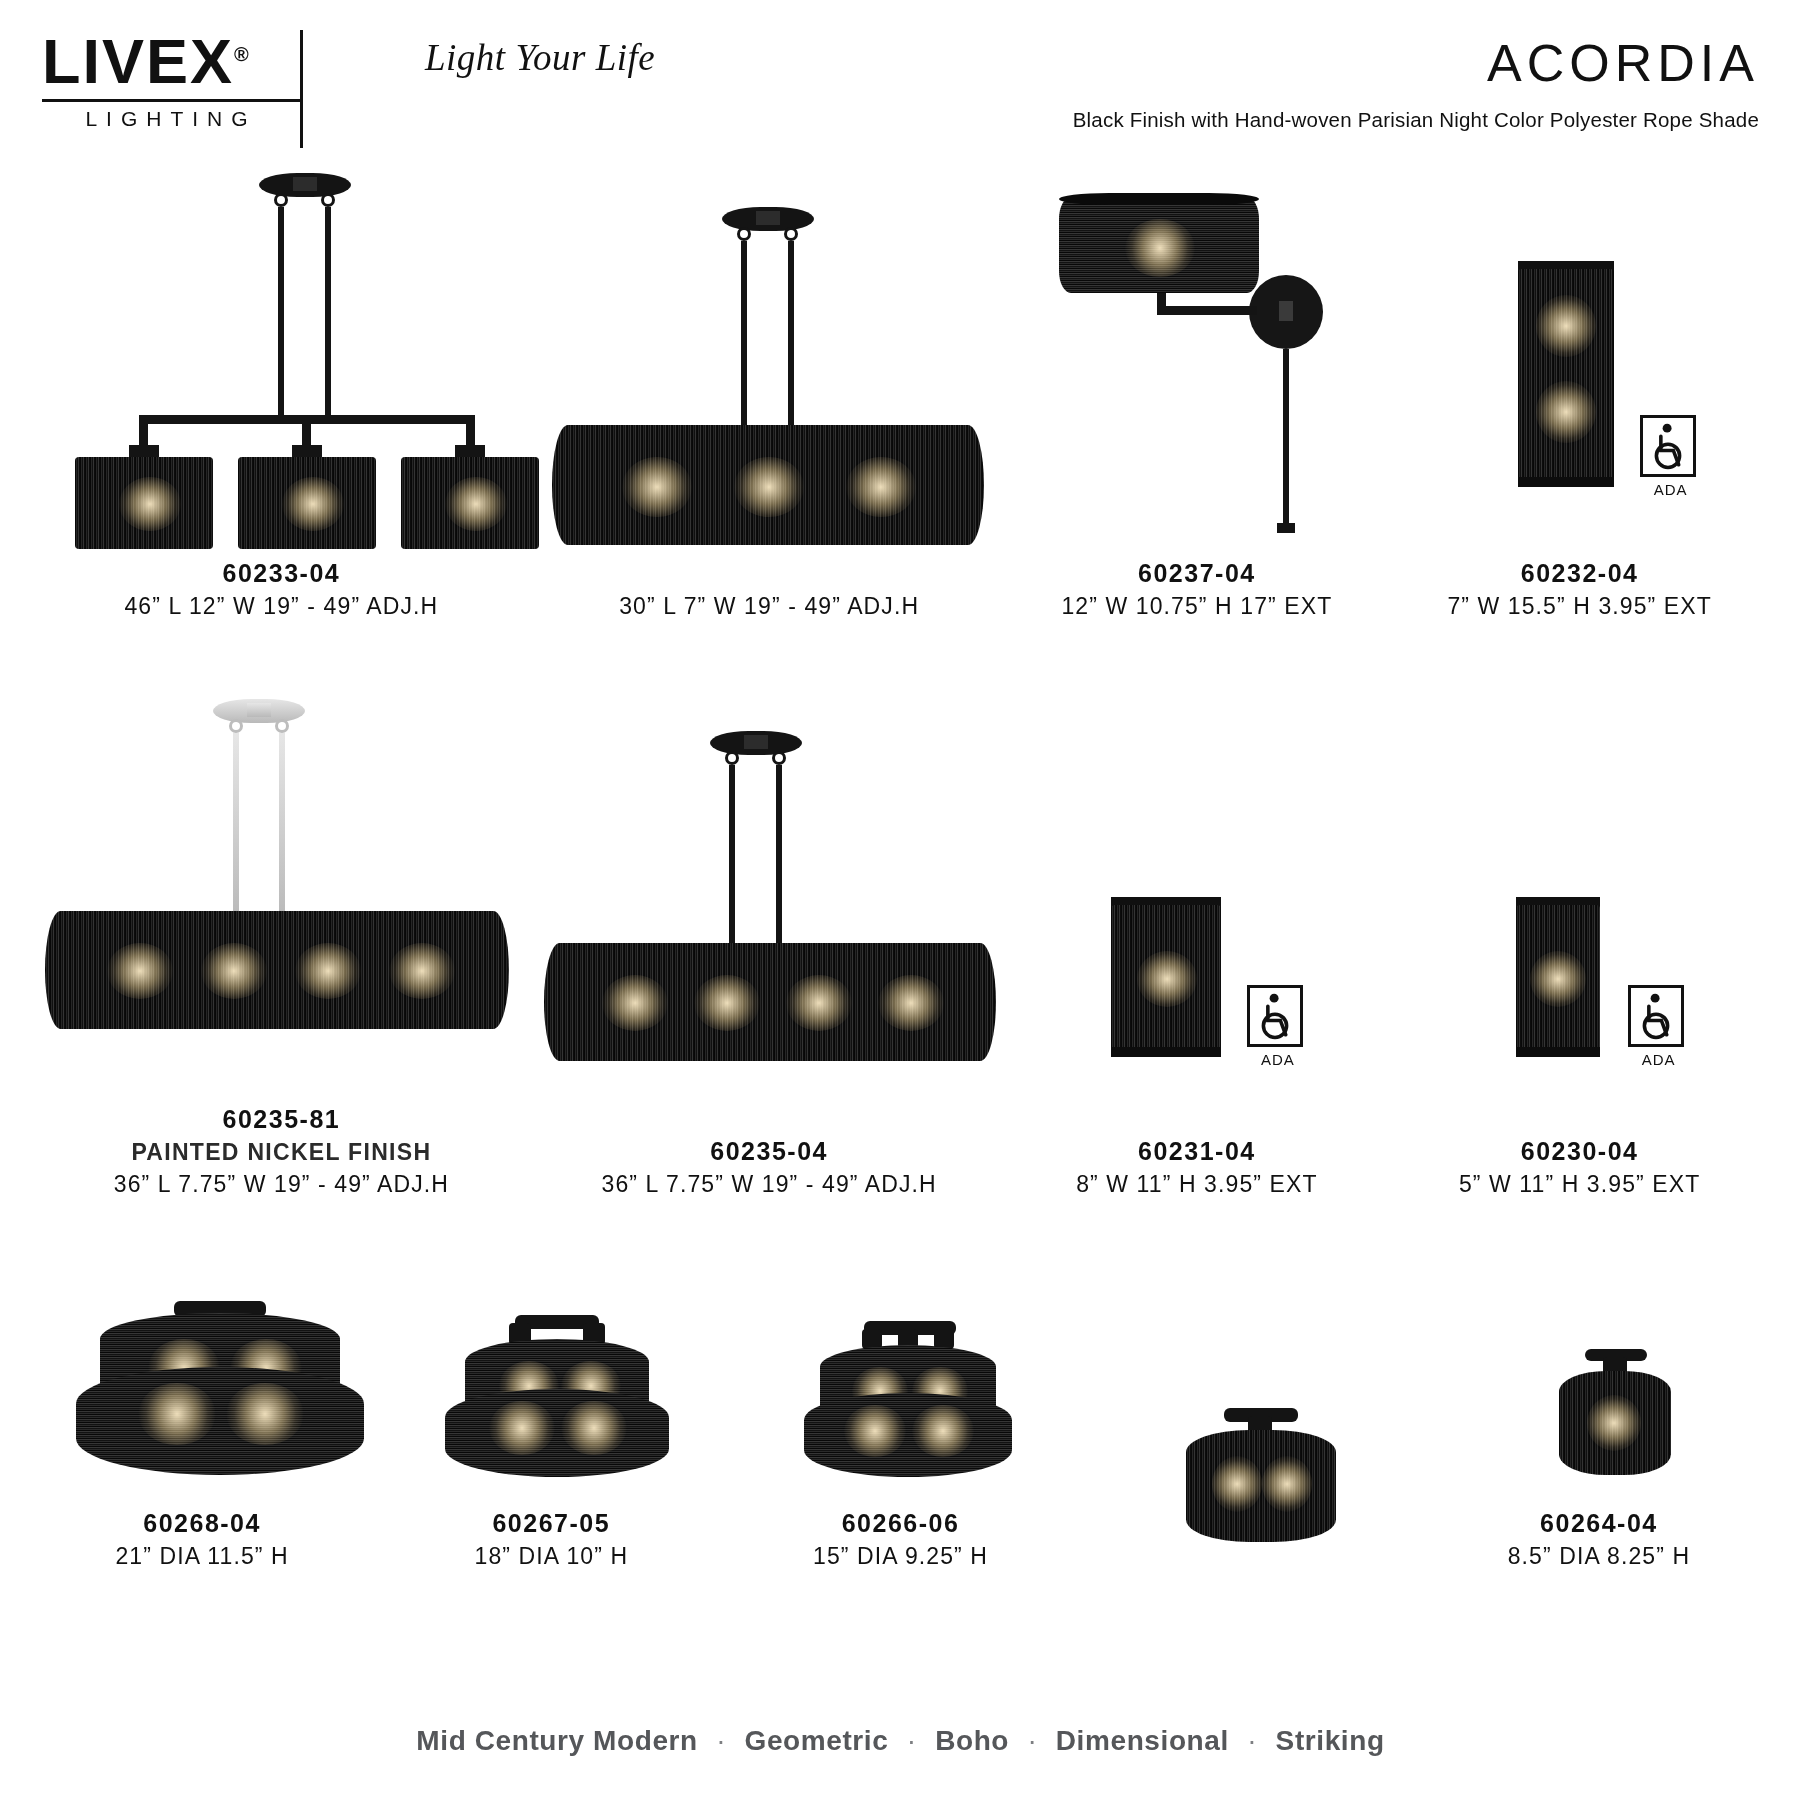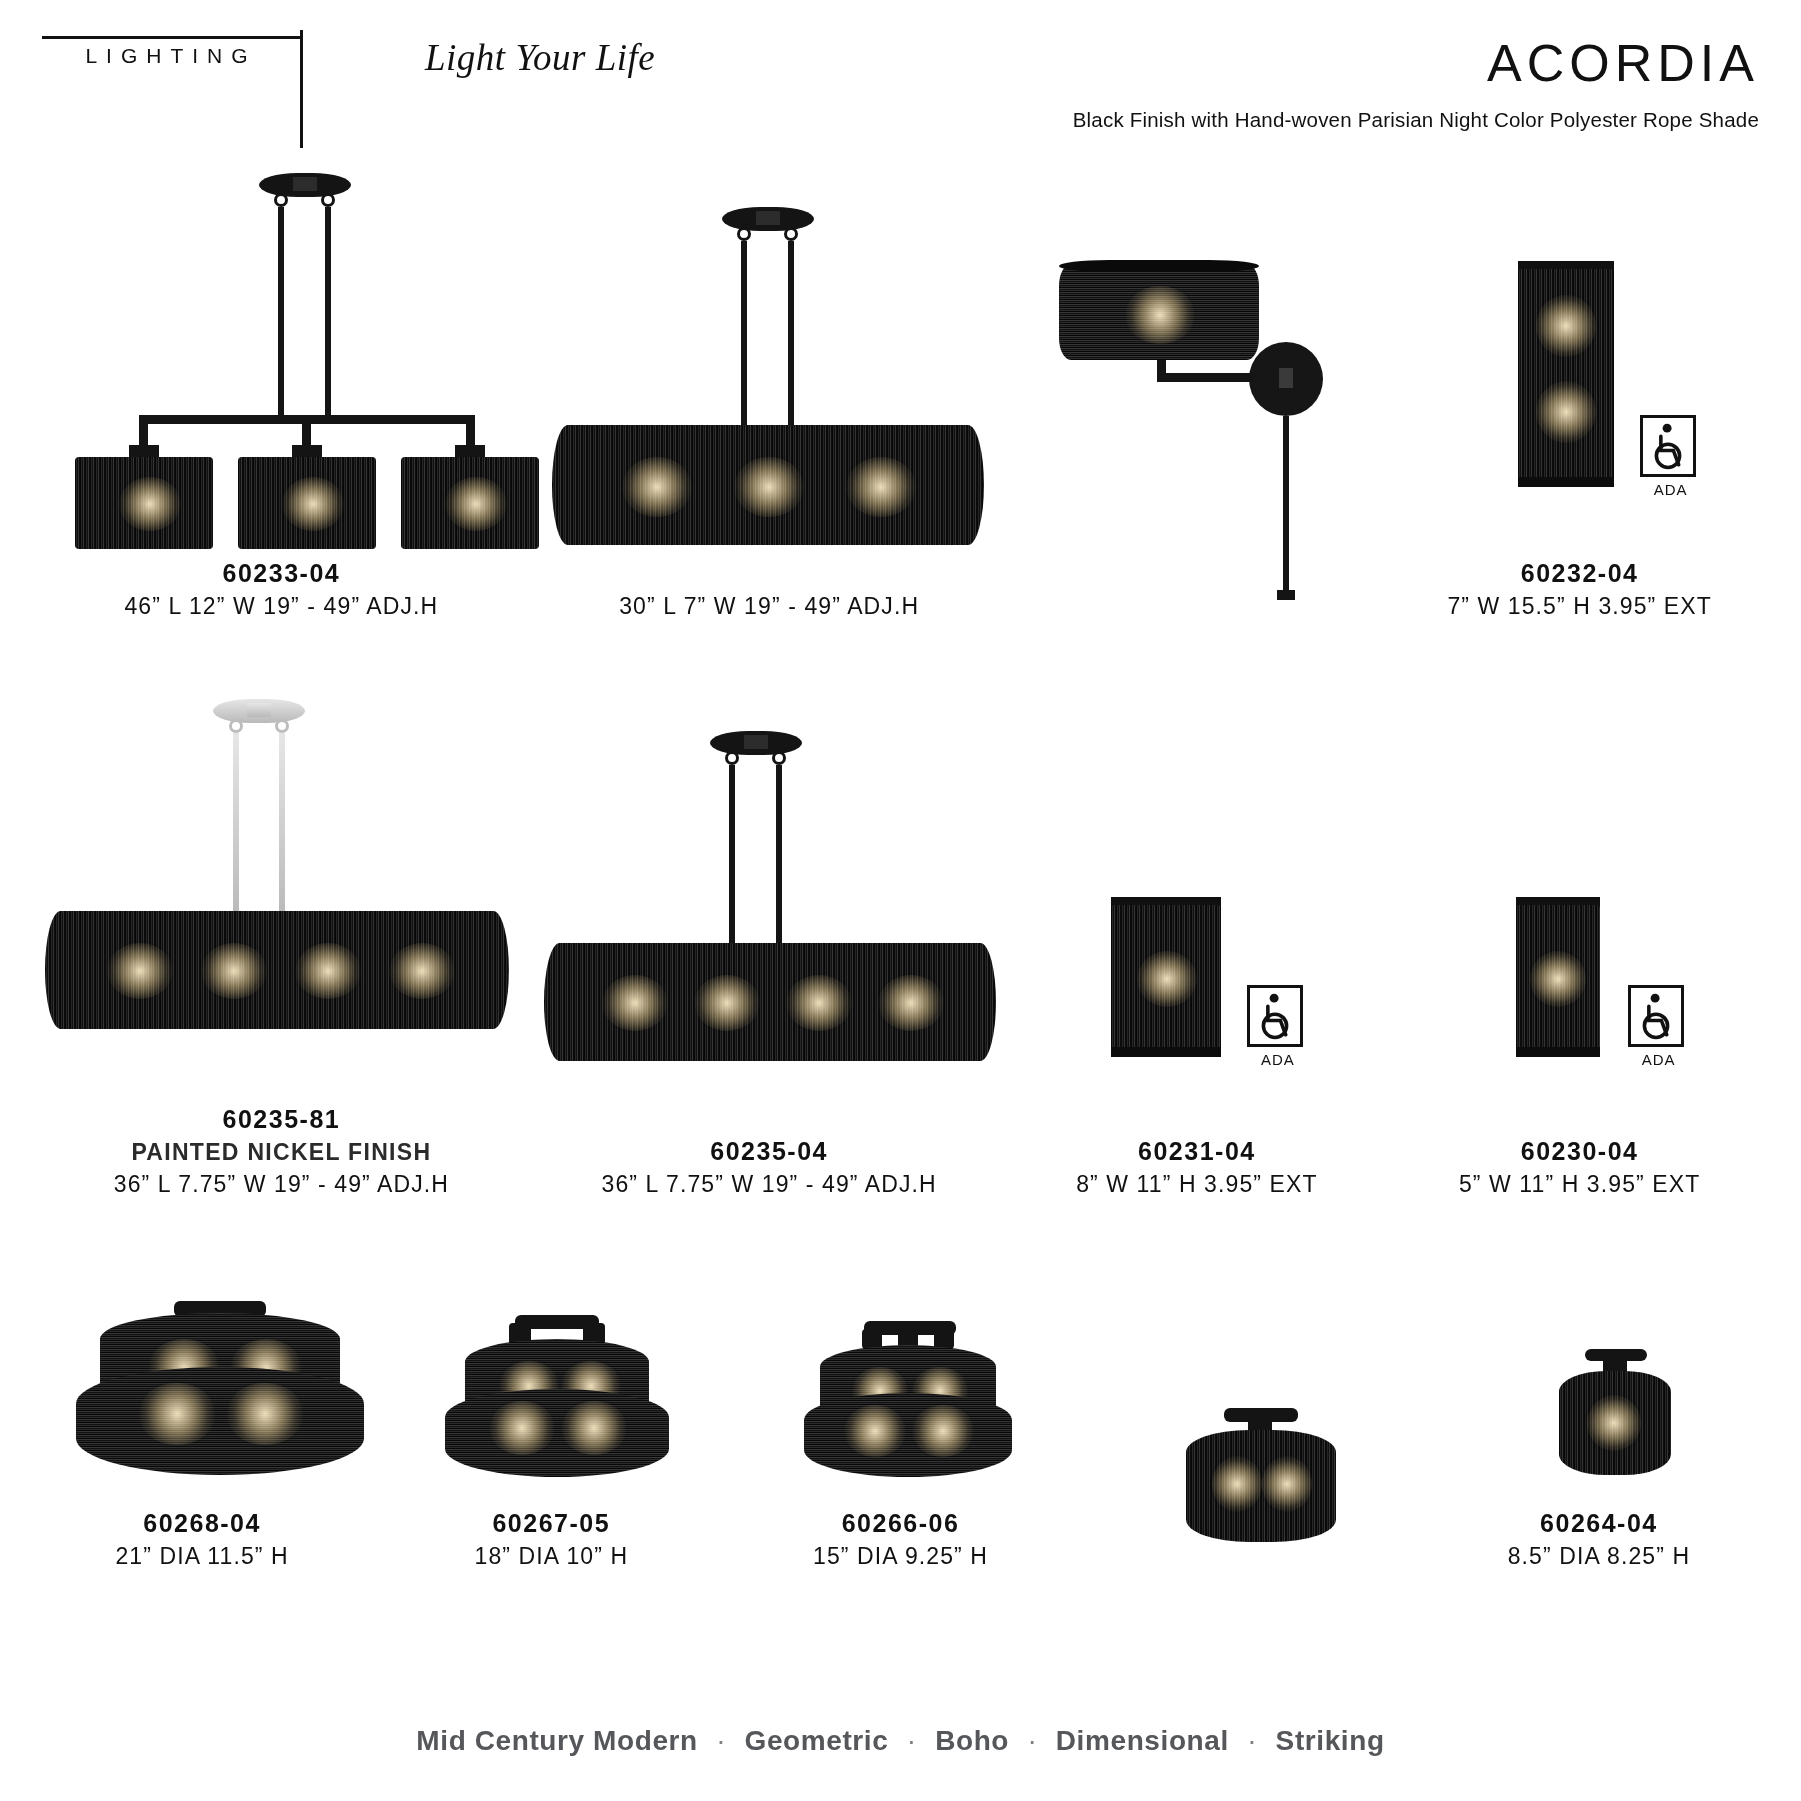--- a/index.html
+++ b/index.html
@@ -218,20 +218,23 @@
     letter-spacing: 0.6px;
     font-weight: bold;
   }
   .footer .dot { padding: 0 10px; color: #7d7f82; font-weight: normal; }
 </style>
 </head>
 <body>
 
 <div class="header">
   <div class="logo-block">
+    <div class="logo-word">
+      <span>LIVEX</span><span class="logo-reg">®</span>
+    </div>
     <div class="logo-rule"></div>
     <div class="logo-sub">LIGHTING</div>
     <div class="logo-vbar"></div>
   </div>
   <div class="tagline">Light Your Life</div>
   <div class="series-title">ACORDIA</div>
   <div class="series-desc">Black Finish with Hand-woven Parisian Night Color Polyester Rope Shade</div>
 </div>
 
 <div class="row" style="height:470px; padding: 0 30px;">
@@ -302,20 +305,24 @@
       <div class="metal" style="left:150px; top:100px; width:9px; height:48px;"></div>
       <div class="metal" style="left:134px; top:92px; width:40px; height:12px;"></div>
 
       <div class="rope hlines" style="left:52px; top:34px; width:200px; height:96px; border-radius:12px/22px;">
         <div class="glow" style="left:66px; top:22px; width:70px; height:58px;"></div>
       </div>
       <div class="metal" style="left:52px; top:30px; width:200px; height:12px; border-radius:50%/100%; background:#0a0a0a;"></div>
 
       <div class="metal" style="left:276px; top:186px; width:6px; height:180px;"></div>
       <div class="metal" style="left:270px; top:360px; width:18px; height:10px;"></div>
+    </div>
+    <div class="caption">
+      <div class="sku">60237-04</div>
+      <div class="dims">12” W  10.75” H  17” EXT</div>
     </div>
   </div>
 
   <div class="cell" style="flex:0 0 380px;">
     <div class="art" style="height:390px;">
       <div class="metal" style="left:128px; top:98px; width:96px; height:12px; background:#101010;"></div>
       <div class="rope vlines" style="left:128px; top:106px; width:96px; height:212px; border-radius:4px;">
         <div class="glow" style="left:18px; top:26px; width:60px; height:62px;"></div>
         <div class="glow" style="left:18px; top:112px; width:60px; height:62px;"></div>
       </div>

